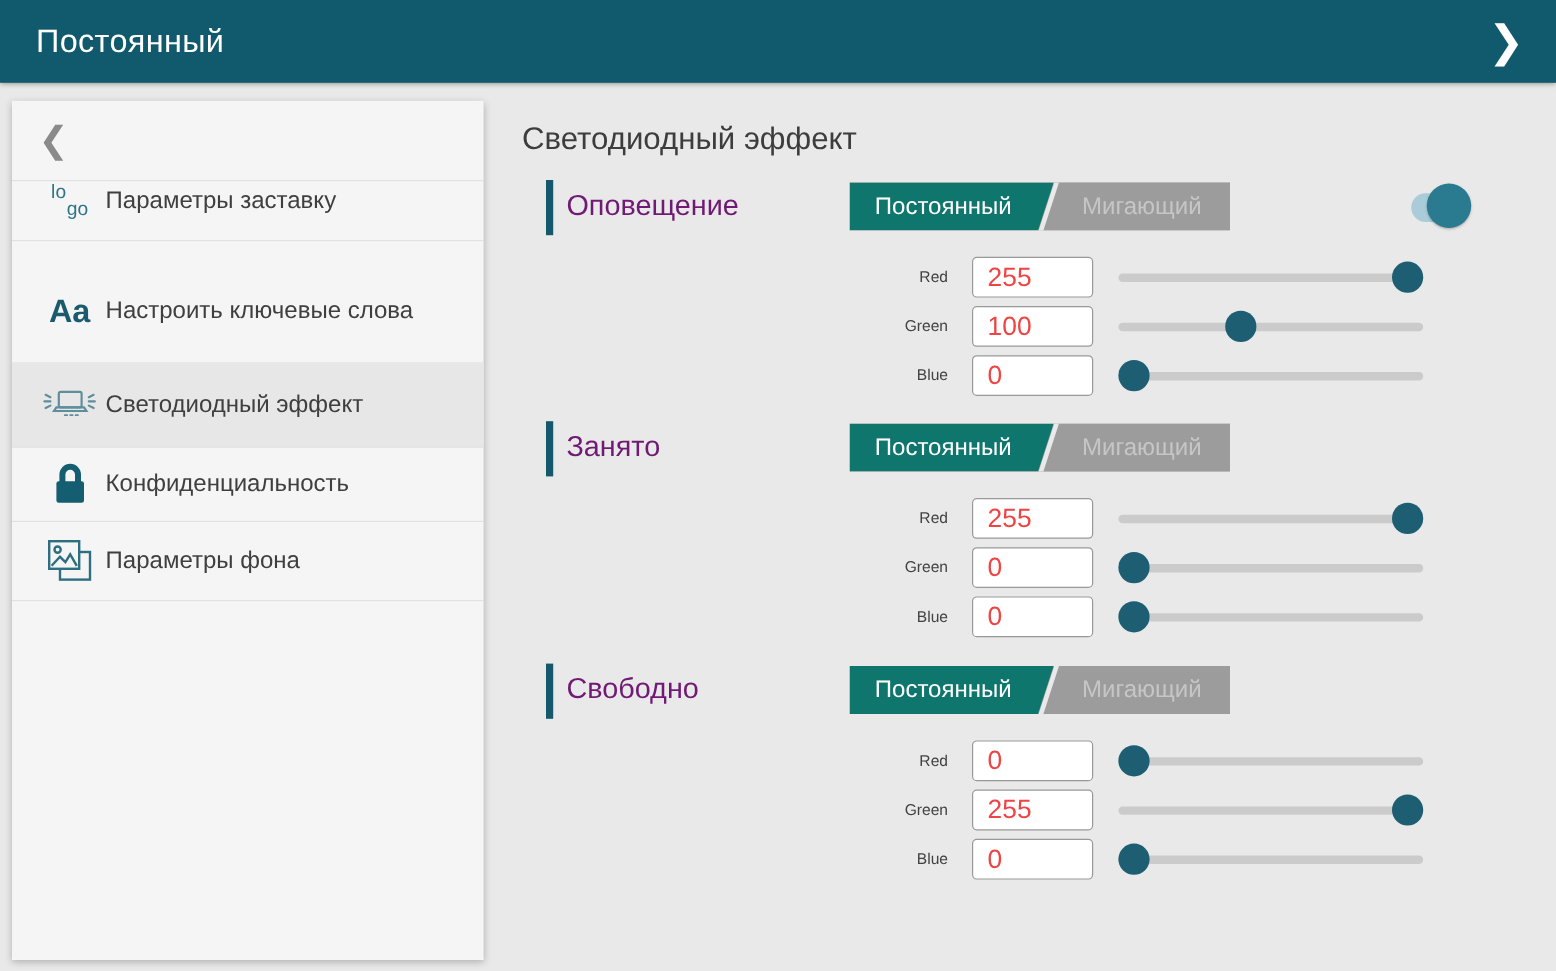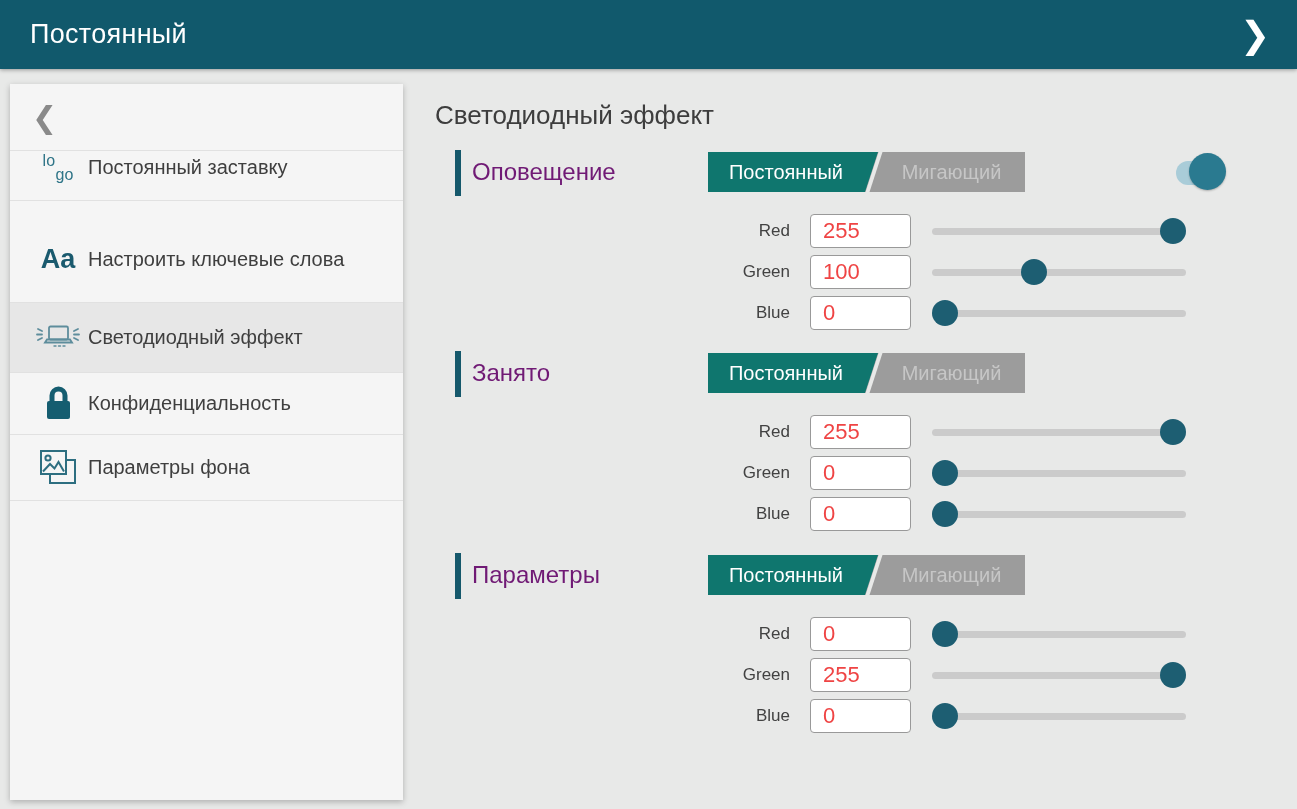--- a/index.html
+++ b/index.html
@@ -71,21 +71,21 @@
     position:absolute; left:164px; top:0; width:4px; height:100%;
     background:#e8e9e8; transform:skewX(-18deg);
   }
 
   .switch { position:absolute; left:1176px; top:2px; width:50px; height:41px; cursor:pointer; }
   .sw-track { position:absolute; left:0; top:11px; width:40px; height:24px; border-radius:12px; background:#a9ccd8; }
   .sw-thumb { position:absolute; left:0; top:3px; width:37px; height:37px; border-radius:50%; background:#2a7a90; box-shadow:0 1px 2px rgba(0,0,0,.25); }
   .switch.on .sw-thumb { left:13px; }
 
   .row { position:absolute; left:0; width:1297px; height:34px; }
-  .ch-label { position:absolute; left:690px; width:100px; text-align:right; line-height:34px; font-size:17px; color:#424242; }
+  .ch-label { position:absolute; left:690px; width:100px; text-align:right; line-height:34px; font-size:13px; color:#424242; }
   .ch-input {
     position:absolute; left:810px; top:0; width:101px; height:34px;
     border:1px solid #999; border-radius:4px; background:#fff;
     color:#ef4444; font-size:22px; padding-left:12px;
     font-family:"Liberation Sans","DejaVu Sans",sans-serif; outline:none;
   }
   .slider { position:absolute; left:932px; top:0; width:254px; height:34px; cursor:pointer; }
   .slider .track { position:absolute; left:0; top:14px; width:254px; height:7px; background:#cbcbcb; border-radius:4px; }
   .slider .thumb { position:absolute; top:4px; left:0; width:26px; height:26px; border-radius:50%; background:#1d5e72; }
 
@@ -107,21 +107,21 @@
       <span class="sb-back-glyph">❮</span>
     </div>
 
     <div class="sb-row" style="top:51px;height:66px;align-items:center;">
       <span class="sb-icon">
         <span class="logo-icon">
           <span class="lg1">lo</span>
           <span class="lg2">go</span>
         </span>
       </span>
-      <span class="sb-label">Постоянный заставку</span>
+      <span class="sb-label">Параметры заставку</span>
     </div>
 
     <div class="sb-row" style="top:133px;height:86px;">
       <span class="sb-icon">
         <span class="aa-icon">Aa</span>
       </span>
       <span class="sb-label">Настроить ключевые слова</span>
     </div>
 
     <div class="sb-row selected" style="top:219px;height:70px;">
@@ -230,21 +230,21 @@
       <input class="ch-input" value="0" style="">
       <div class="slider">
         <div class="track"></div>
         <div class="thumb" style="left: 0px;"></div>
       </div>
     </div>
   </div>
 
   <div class="section" style="top:551px;">
     <div class="sec-bar"></div>
-    <div class="sec-title">Параметры</div>
+    <div class="sec-title">Свободно</div>
     <div class="seg">
       <div class="seg-off">Мигающий</div>
       <div class="seg-on">Постоянный</div>
       <div class="seg-gap"></div>
     </div>
     <div class="row" style="top:66px;">
       <span class="ch-label">Red</span>
       <input class="ch-input" value="0" style="">
       <div class="slider">
         <div class="track"></div>

